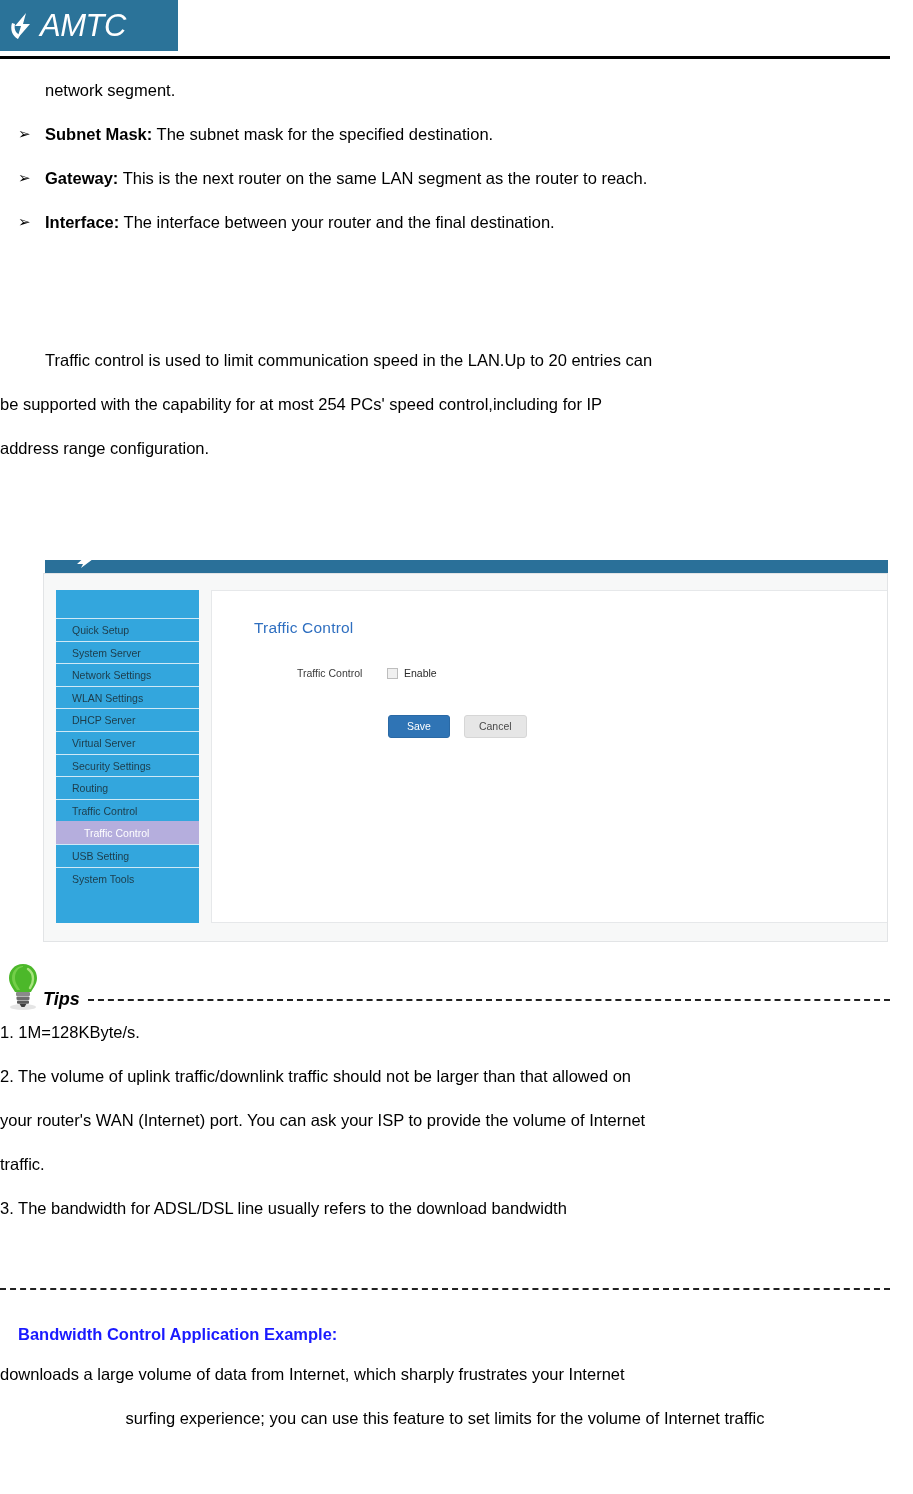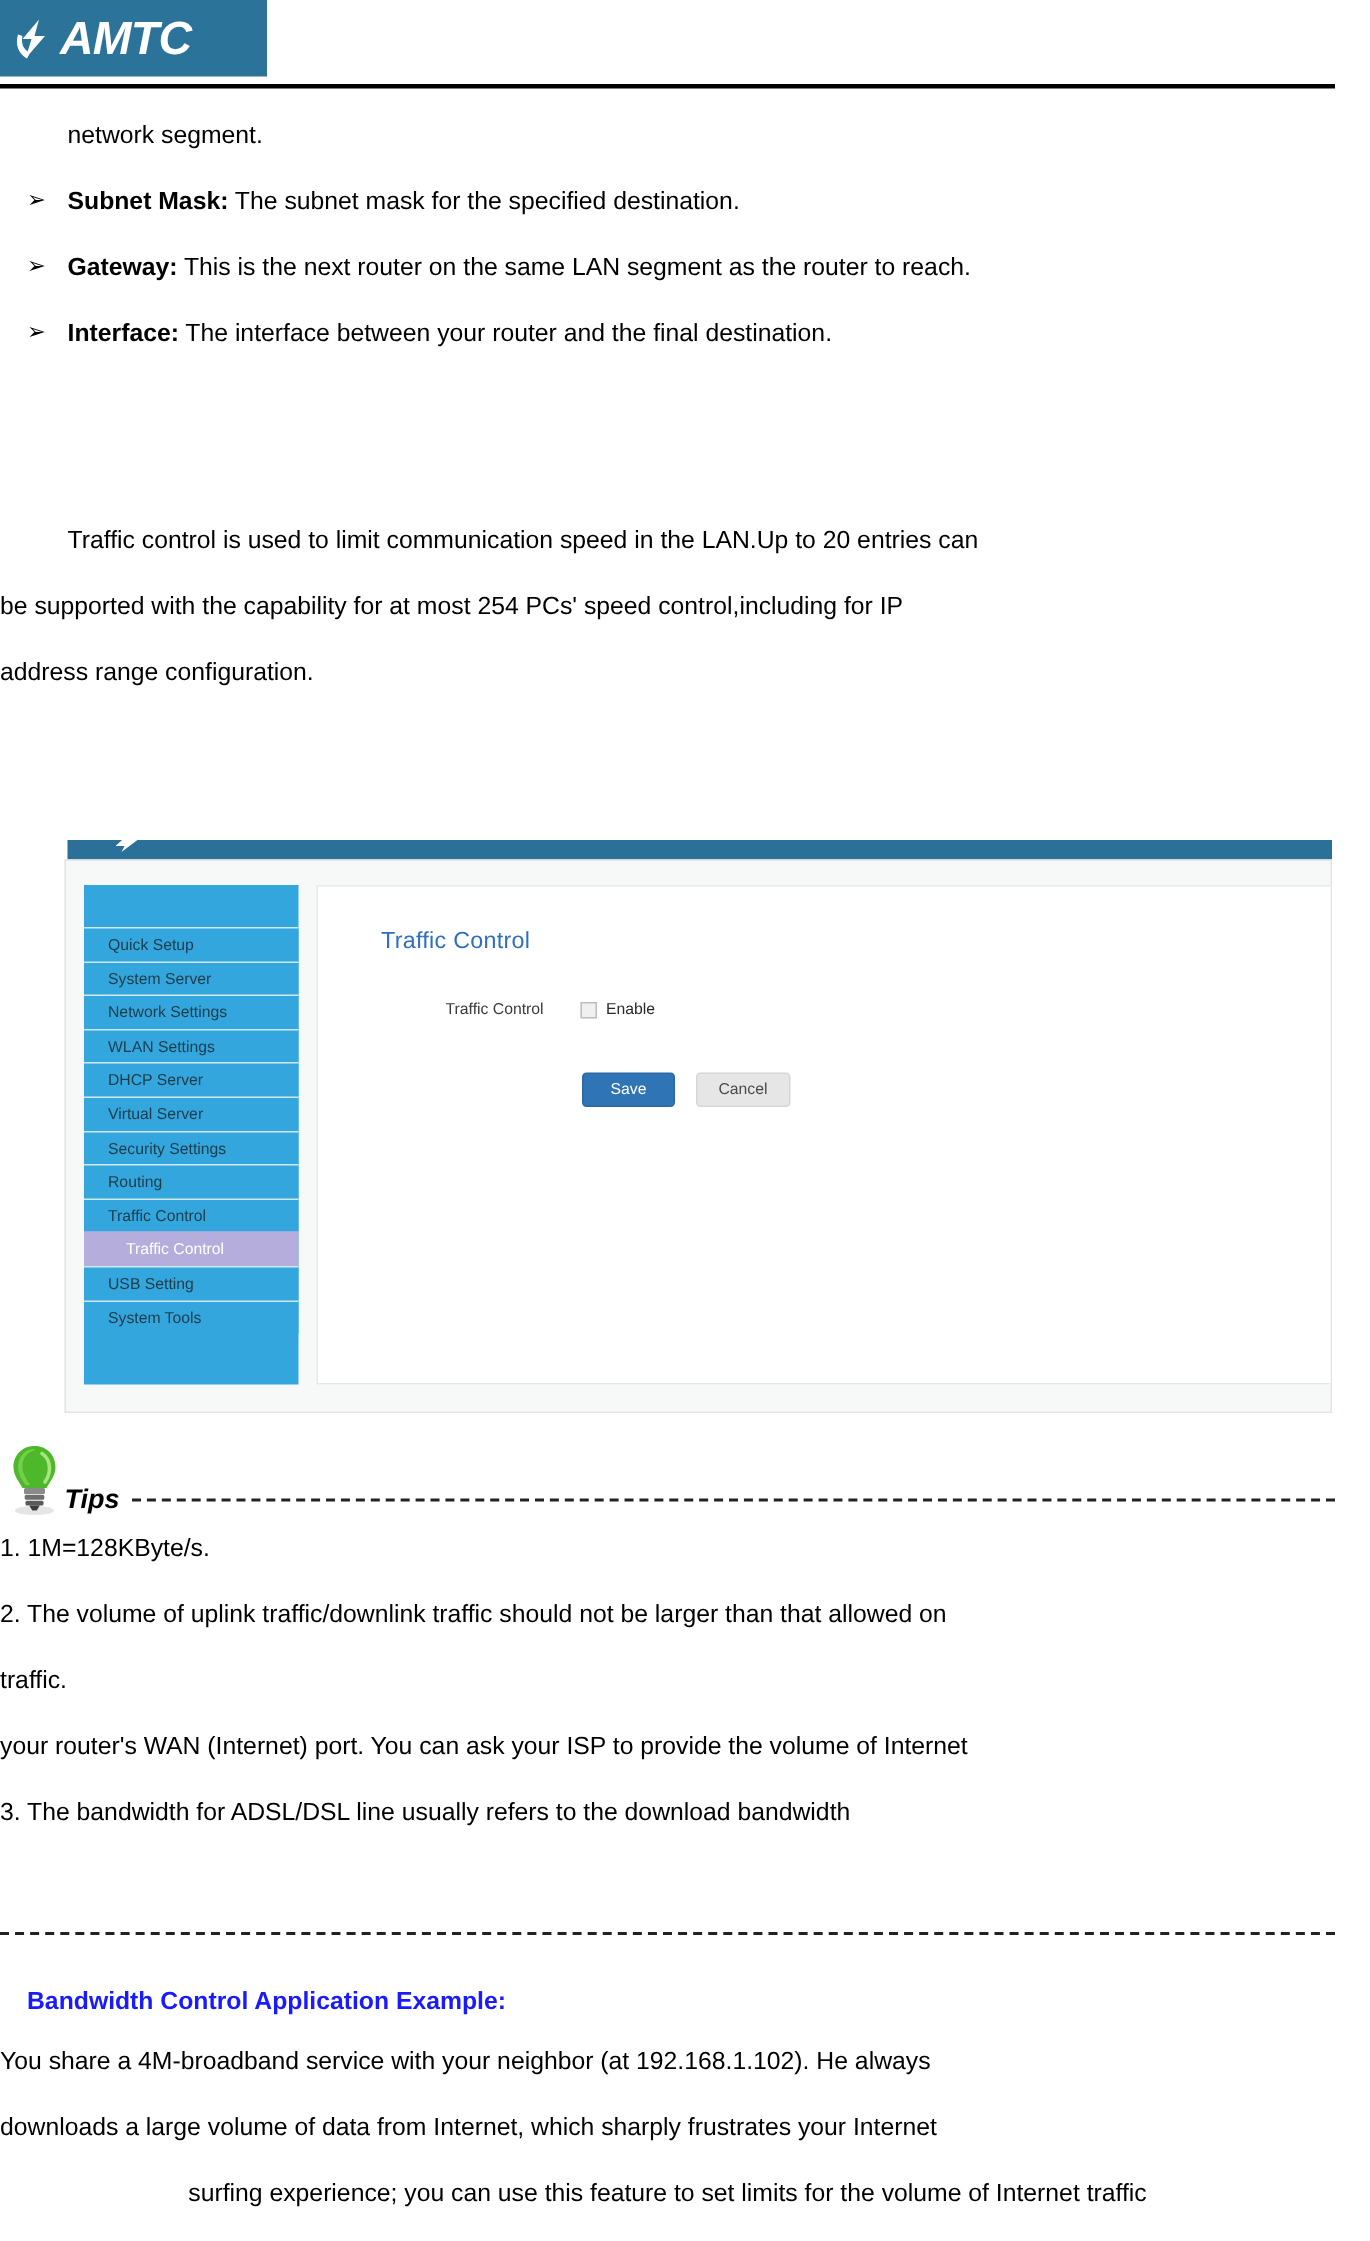--- a/index.html
+++ b/index.html
@@ -29,21 +29,21 @@
     background: #2b7399;
     display: flex;
     align-items: center;
     padding-left: 6px;
     box-sizing: border-box;
   }
   .brand-mark { width: 34px; height: 34px; flex: 0 0 34px; }
   .brand-text {
     color: #ffffff;
     font-size: 31px;
-    font-weight: bold;
+    font-weight: normal;
     font-style: italic;
     letter-spacing: -0.5px;
     line-height: 1;
     font-family: "Liberation Sans", sans-serif;
   }
   .header-rule {
     position: absolute;
     left: 0; top: 56px;
     width: 890px; height: 3px;
     background: #000000;
@@ -405,26 +405,25 @@
     <rect x="11" y="38.5" width="12" height="3.2" rx="1" fill="#5a5a5a"></rect>
     <path d="M13.5 41.7 L20.5 41.7 L18.5 45 L15.5 45 Z" fill="#3d3d3d"></path>
   </svg>
   <span class="tips-word">Tips</span>
   <span class="tips-dash"></span>
 </div>
 
 <div class="tips-list">
   <div class="tip-line nojustify">1. 1M=128KByte/s.</div>
   <div class="tip-line">2. The volume of uplink traffic/downlink traffic should not be larger than that allowed on</div>
+  <div class="tip-line">your router's WAN (Internet) port. You can ask your ISP to provide the volume of Internet</div>
   <div class="tip-line nojustify">traffic.</div>
-  <div class="tip-line">your router's WAN (Internet) port. You can ask your ISP to provide the volume of Internet</div>
   <div class="tip-line nojustify">3. The bandwidth for ADSL/DSL line usually refers to the download bandwidth</div>
 </div>
 
 <div class="bottom-dash"></div>
 
 <div class="example-head">Bandwidth Control Application Example:</div>
 
 <div class="example-body">
-  <p>You share a 4M-broadband service with your neighbor (at 192.168.1.102). He always</p>
   <p>downloads a large volume of data from Internet, which sharply frustrates your Internet</p>
   <p class="last">surfing experience; you can use this feature to set limits for the volume of Internet traffic</p>
 </div>
 
 </body></html>

